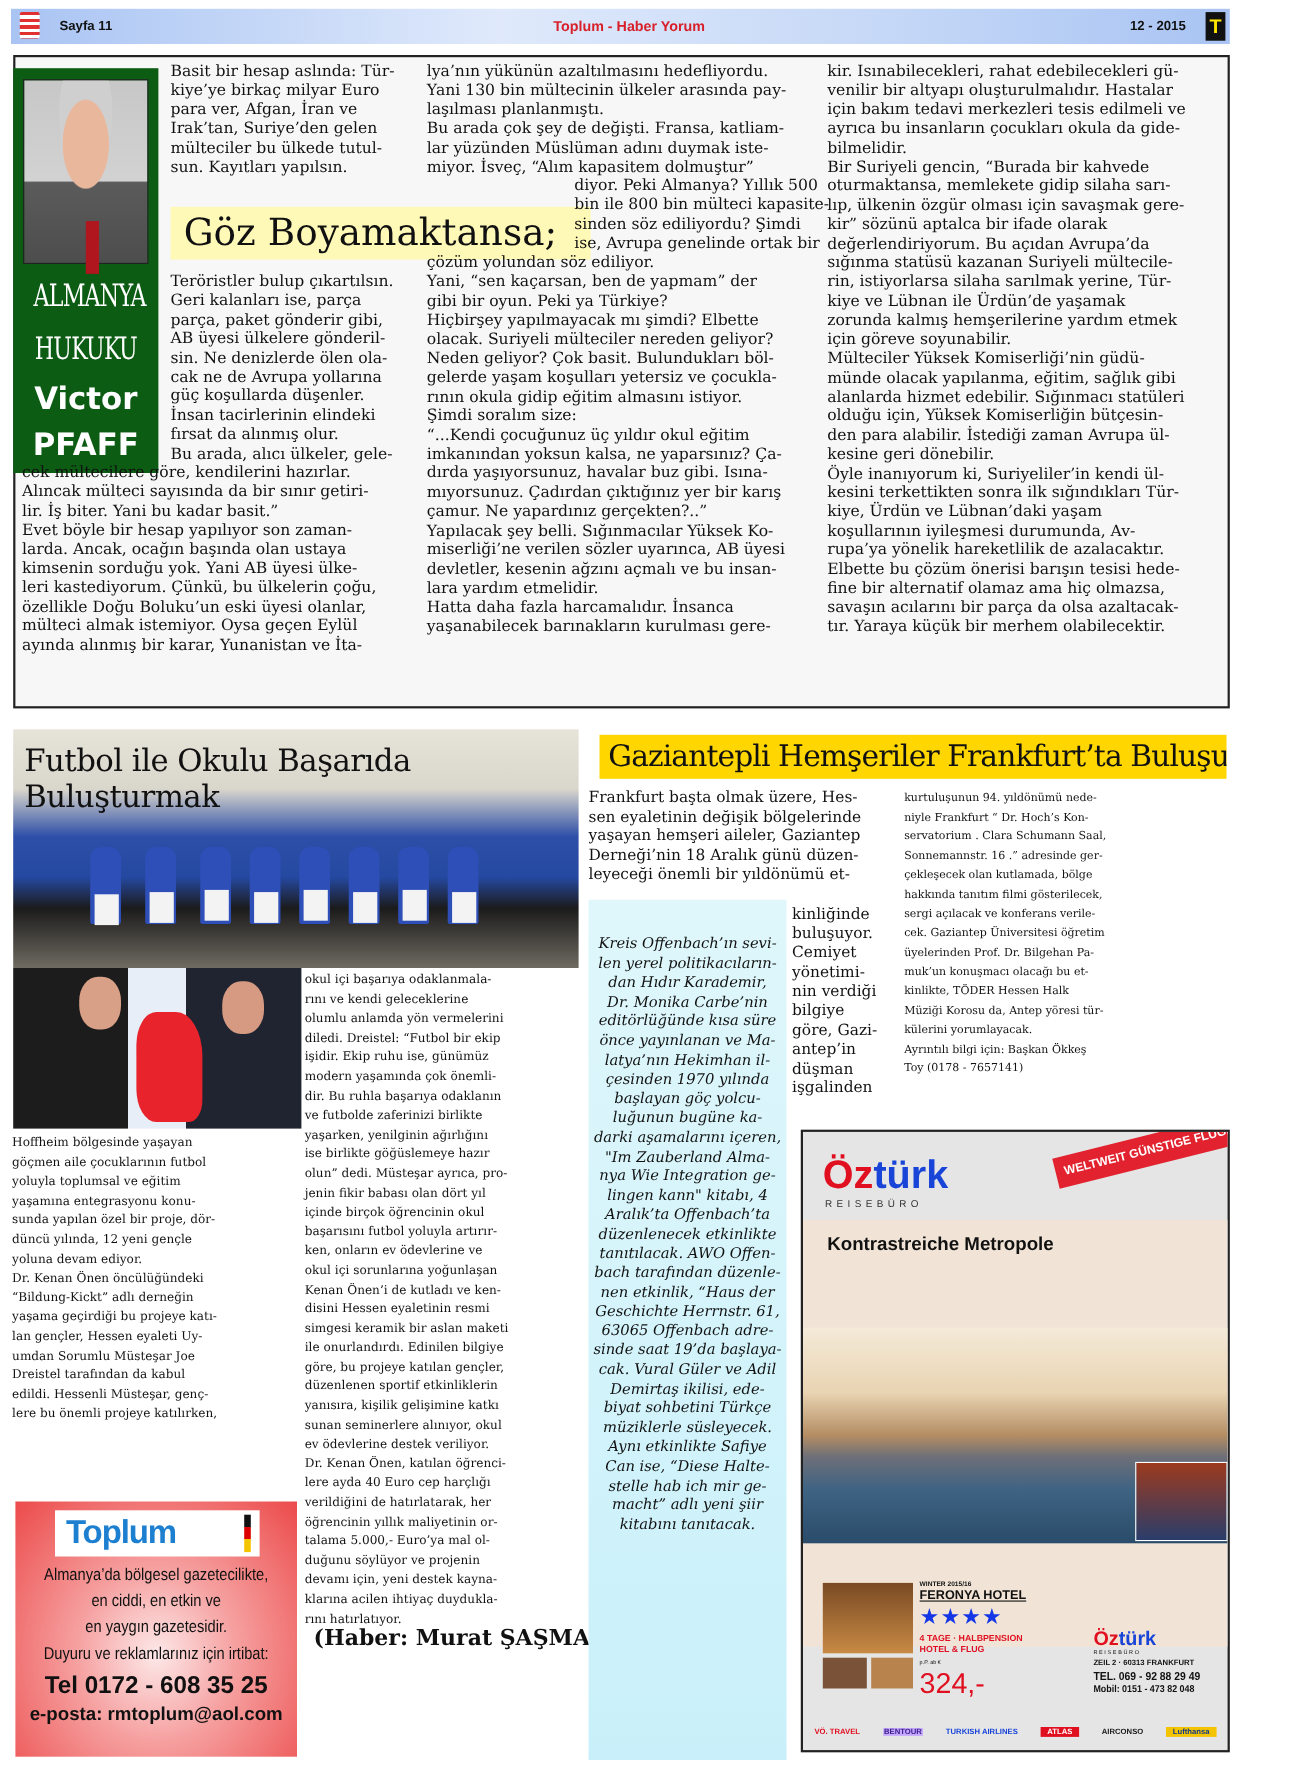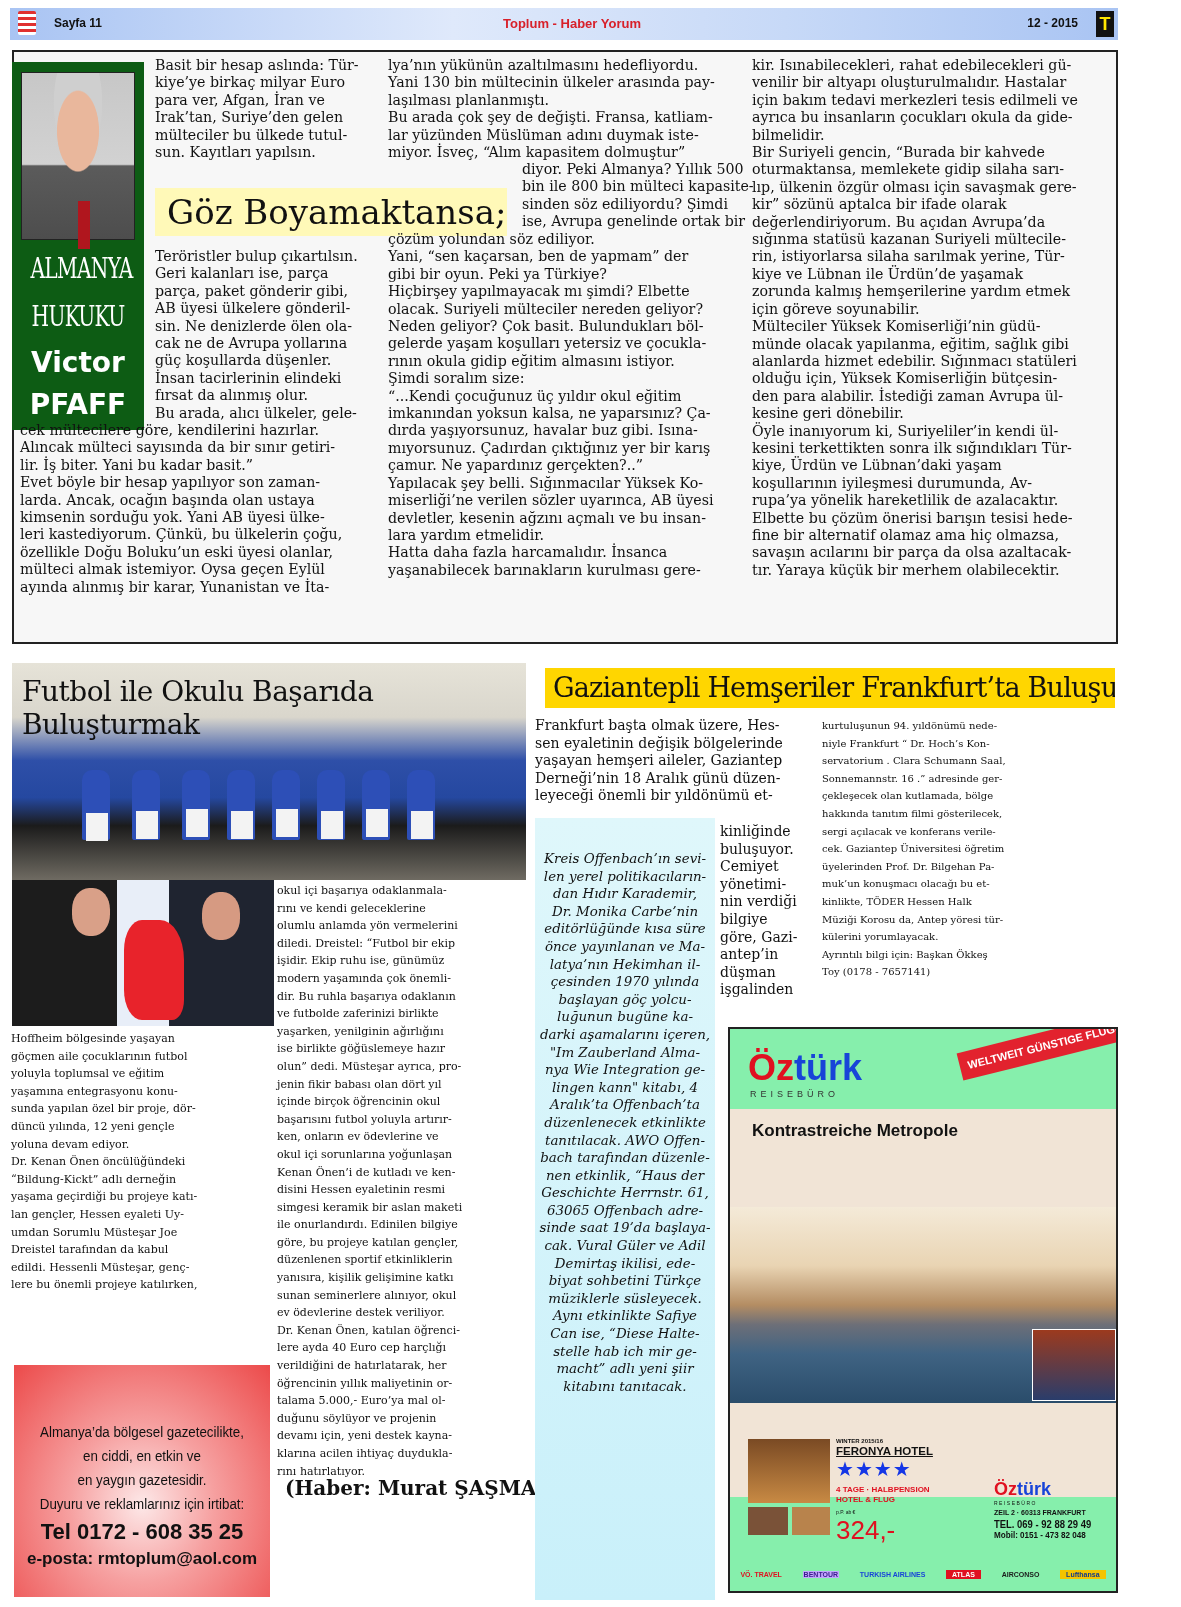--- a/index.html
+++ b/index.html
@@ -26,21 +26,21 @@
                      linear-gradient(180deg, #c7c7c7 0%, #d2d2d2 55%, #5b5b5b 56%, #4d4d4d 100%); }
   .author .tie { position: absolute; left: 56px; top: 128px; width: 12px; height: 48px; background: #b0161e; }
   .author .n1, .author .n2 { position: absolute; left: 0; width: 132px; text-align: center; color: #fff;
          font: 28px "DejaVu Serif", serif; transform: scaleX(0.72); letter-spacing: -1px; }
   .author .n1 { top: 190px; } .author .n2 { top: 238px; }
   .author .n3, .author .n4 { position: absolute; left: 0; width: 132px; text-align: center; color: #fff; font: bold 28px "DejaVu Sans", sans-serif; }
   .author .n3 { top: 284px; } .author .n4 { top: 326px; }
 
   .col { position: absolute; font-size: 14.2px; line-height: 17.4px; }
   .col p { white-space: nowrap; }
-  .headline { position: absolute; left: 155px; top: 188px; width: 352px; height: 48px; background: #fff9b8;
+  .headline { position: absolute; left: 155px; top: 188px; width: 382px; height: 48px; background: #fff9b8;
          font: 34px "DejaVu Serif", serif; padding-left: 12px; line-height: 48px; transform-origin: left; }
 
   
   .photo1 { position: absolute; left: 12px; top: 663px; width: 514px; height: 217px;
          background: linear-gradient(180deg,#e6e3d8 0%, #d9d6cc 25%, #2e4fa8 45%, #2548a0 62%, #1b1b1b 75%, #6f6b62 100%); }
   .photo1 .kid { position:absolute; bottom: 40px; width: 28px; height: 70px; background:#2d4fb7; border-radius: 10px 10px 2px 2px; }
   .photo1 .cert { position:absolute; width: 22px; height: 28px; background:#f3f3f3; }
   .photo1 .ttl { position: absolute; left: 10px; top: 12px; font: 28px "DejaVu Serif", serif; color:#111; letter-spacing: -0.5px; }
   .photo2 { position: absolute; left: 12px; top: 880px; width: 262px; height: 146px;
          background: linear-gradient(90deg,#1c1c1c 0 40%, #e8eef8 40% 60%, #1f2430 60%); }
@@ -63,21 +63,21 @@
   
   .gazhead { position: absolute; left: 545px; top: 668px; width: 570px; height: 40px; background: #ffd600;
          font: 27px "DejaVu Serif", serif; line-height: 40px; padding-left: 8px; letter-spacing: -0.8px; white-space: nowrap; overflow:hidden; }
   .zbox { position: absolute; left: 535px; top: 818px; width: 180px; height: 782px;
          background: linear-gradient(180deg, #dff7fb 0%, #c9f0fa 100%); }
   .zbox .zt { text-align:center; font: bold 26px "DejaVu Serif", serif; line-height: 30px; margin-top: 6px; }
   .zbox .zp { text-align:center; font: italic 13.4px "DejaVu Serif", serif; line-height: 17.6px; margin-top: 32px; }
   .zbox .zp p { white-space: nowrap; }
 
   
-  .ad { position: absolute; left: 728px; top: 1027px; width: 390px; height: 566px; border: 2px solid #222; background: #86efac; overflow: hidden; }
+  .ad { position: absolute; left: 728px; top: 1027px; width: 390px; height: 566px; border: 2px solid #222; background: #e5e5e5; overflow: hidden; }
   .ad .oz { position:absolute; left: 18px; top: 18px; font: bold 36px "Liberation Sans", sans-serif; }
   .ad .oz .r { color:#e01020; } .ad .oz .b { color:#1844d8; }
   .ad .reise { position:absolute; left: 20px; top: 60px; font: 9px "Liberation Sans", sans-serif; letter-spacing: 4px; color:#333; }
   .ad .banner { position:absolute; left: 230px; top: 24px; width: 190px; height: 28px; background:#e2222e; color:#fff;
          font: bold 11px "Liberation Sans", sans-serif; line-height: 28px; padding-left: 8px; transform: rotate(-14deg); transform-origin: left; white-space:nowrap; }
   .ad .body { position:absolute; left: 0; top: 80px; width: 100%; height: 388px; background:#f1e4d6; }
   .ad .kontra { position:absolute; left: 22px; top: 92px; font: bold 17px "Liberation Sans", sans-serif; }
   .ad .ist { position:absolute; left: 18px; top: 108px; font: bold 50px "DejaVu Serif", serif; color:#1536e6; letter-spacing: 2px; }
   .ad .city { position:absolute; left: 0; top: 178px; width: 100%; height: 196px;
          background: linear-gradient(180deg, #f4ead8 0%, #e9d4b3 30%, #b48d63 50%, #6d6f78 60%, #3f6383 75%, #2a4c6a 100%); }
@@ -299,20 +299,24 @@
     <p>öğrencinin yıllık maliyetinin or-</p>
     <p>talama 5.000,- Euro’ya mal ol-</p>
     <p>duğunu söylüyor ve projenin</p>
     <p>devamı için, yeni destek kayna-</p>
     <p>klarına acilen ihtiyaç duydukla-</p>
     <p>rını hatırlatıyor.</p>
   </div>
 <div class="col2" style="left:285px;top:1480px;font-weight:bold;font-size:20px;">(Haber: Murat ŞAŞMAZ)</div>
 
 <div class="toplumad">
+  <div class="logo">
+    <span>Toplum</span>
+      <div class="flag"></div>
+  </div>
   <div style="height:58px"></div>
   <div class="l">Almanya’da bölgesel gazetecilikte,</div>
   <div class="l" style="margin-top:6px">en ciddi, en etkin ve</div>
   <div class="l" style="margin-top:6px">en yaygın gazetesidir.</div>
   <div class="l" style="margin-top:6px">Duyuru ve reklamlarınız için irtibat:</div>
   <div class="tel" style="margin-top:6px">Tel 0172 - 608 35 25</div>
   <div class="mail" style="margin-top:4px">e-posta: rmtoplum@aol.com</div>
 </div>
 
 <div class="gazhead">Gaziantepli Hemşeriler Frankfurt’ta Buluşuyor</div>

